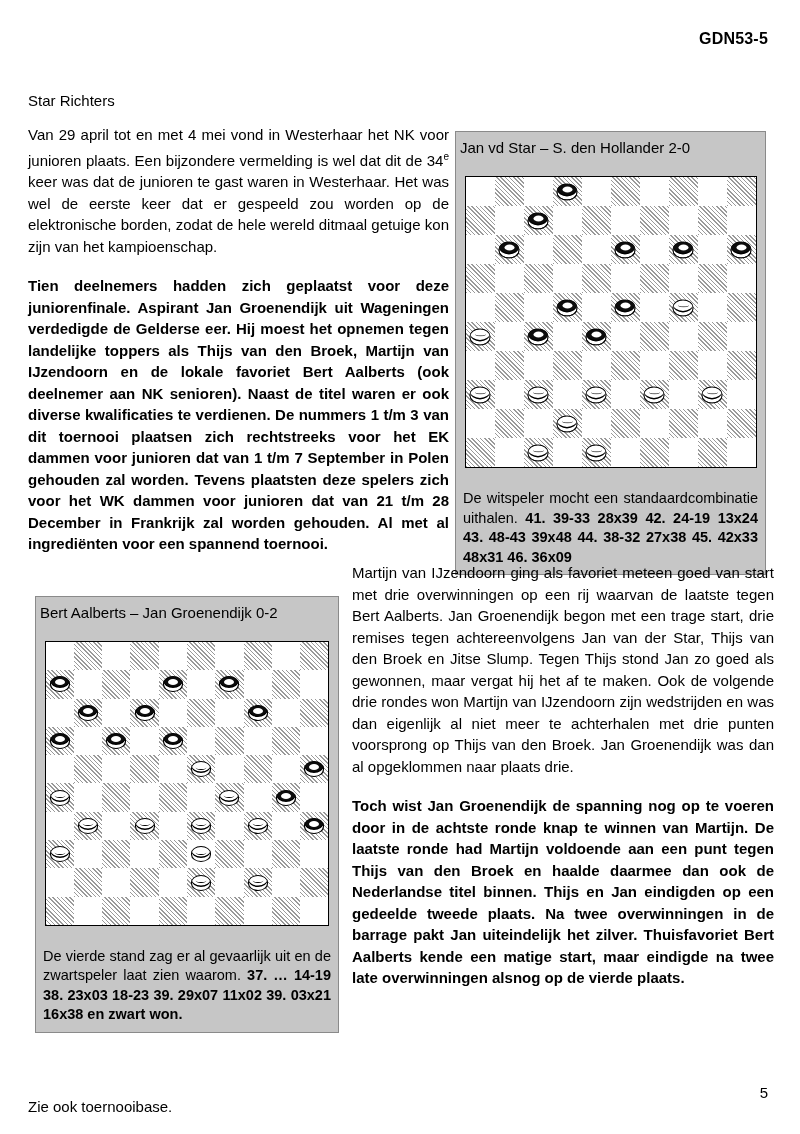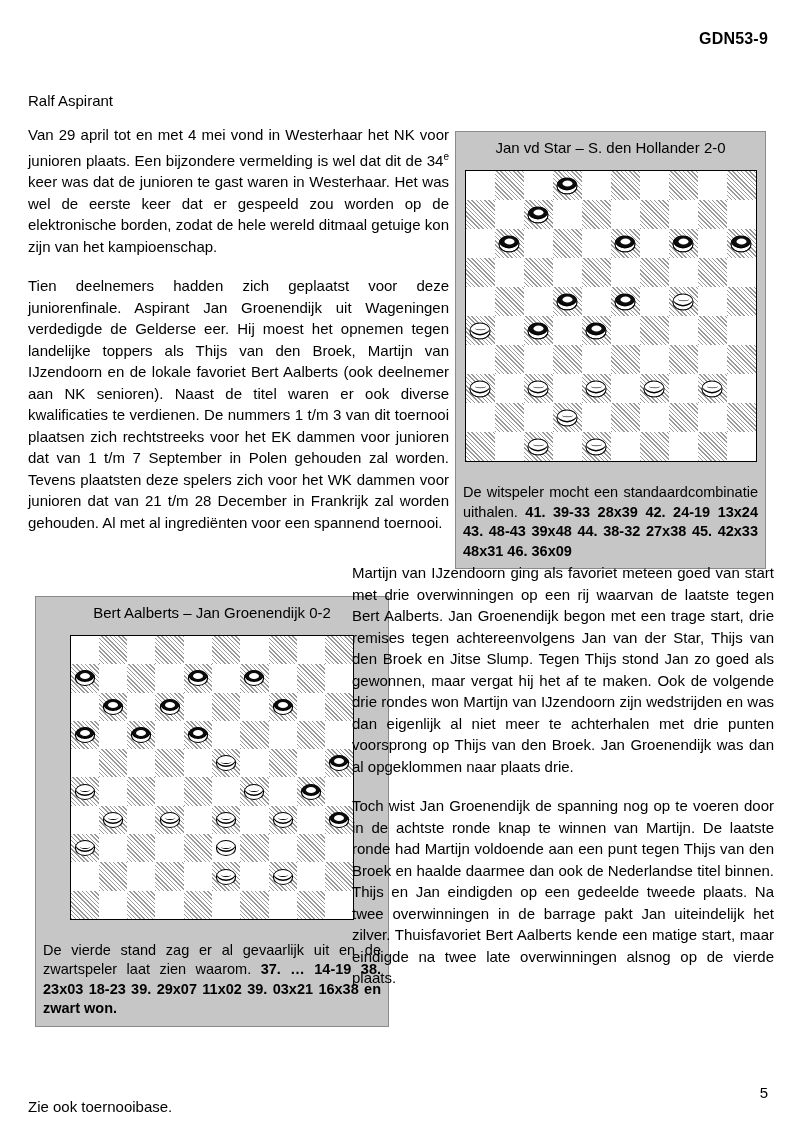--- a/index.html
+++ b/index.html
@@ -32,34 +32,34 @@
     position:absolute; left:28px; top:124px; width:421px;
   }
   p.just{
     margin:0 0 18px 0;
     font-size:15px;
     line-height:21.5px;
     text-align:justify;
     text-justify:inter-word;
     hyphens:none;
   }
-  p.just:last-child{margin-bottom:0;}
+  p.just:last-child{margin-bottom:0;font-weight:bold;}
   sup.ord{font-size:10px;vertical-align:super;}
 
   
   .diagram{
     position:absolute;
     background:#c6c6c6;
     border:1px solid #8a8a8a;
     box-sizing:border-box;
   }
   .diagram .dg-title{
-    text-align:center;
+    text-align:left;
     font-size:15px;
-    padding:7px 4px 14px 4px;
+    padding:7px 4px 20px 4px;
     white-space:nowrap;
   }
   .board-wrap{display:flex;justify-content:center;}
   .board{
     display:grid;
     grid-template-columns:repeat(10,29px);
     grid-template-rows:repeat(10,29px);
     border:1px solid #000;
     background:#fff;
   }
@@ -112,42 +112,42 @@
   .dg-caption{
     font-size:14.5px;
     line-height:19.5px;
     text-align:justify;
     padding:21px 7px 7px 7px;
   }
   .dg-caption .moves{font-weight:bold;}
 
   
   #diagram-star{ left:455px; top:131px; width:311px; }
-  #diagram-aalberts{ left:35px; top:596px; width:354px; }
+  #diagram-aalberts{ left:35px; top:596px; width:304px; }
 
   .col-right{
     position:absolute; left:352px; top:562px; width:422px;
   }
   .footer-note{
     position:absolute; left:28px; top:1098px;
     font-size:15px;
   }
   .page-number{
     position:absolute; right:32px; top:1084px;
     font-size:15px;
   }
 </style>
 </head>
 <body>
 
 <div class="page">
 
-  <div class="issue-code">GDN53-9</div>
-
-  <div class="author">Ralf Aspirant</div>
+  <div class="issue-code">GDN53-5</div>
+
+  <div class="author">Star Richters</div>
 
   <div class="col-left">
     <p class="just"><span>Van 29 april tot en met 4 mei vond in Westerhaar het NK voor junioren plaats. Een bijzondere vermelding is wel dat dit de 34</span><sup class="ord">e</sup><span> keer was dat de junioren te gast waren in Westerhaar. Het was wel de eerste keer dat er gespeeld zou worden op de elektronische borden, zodat de hele wereld ditmaal getuige kon zijn van het kampioenschap.</span></p>
     <p class="just">Tien deelnemers hadden zich geplaatst voor deze juniorenfinale. Aspirant Jan Groenendijk uit Wageningen verdedigde de Gelderse eer. Hij moest het opnemen tegen landelijke toppers als Thijs van den Broek, Martijn van IJzendoorn en de lokale favoriet Bert Aalberts (ook deelnemer aan NK senioren). Naast de titel waren er ook diverse kwalificaties te verdienen. De nummers 1 t/m 3 van dit toernooi plaatsen zich rechtstreeks voor het EK dammen voor junioren dat van 1 t/m 7 September in Polen gehouden zal worden. Tevens plaatsten deze spelers zich voor het WK dammen voor junioren dat van 21 t/m 28 December in Frankrijk zal worden gehouden. Al met al ingrediënten voor een spannend toernooi.</p>
   </div>
 
   <div class="diagram" id="diagram-star">
     <div class="dg-title">Jan vd Star – S. den Hollander 2-0</div>
     <div class="board-wrap">
       <div class="board" id="board-star">

